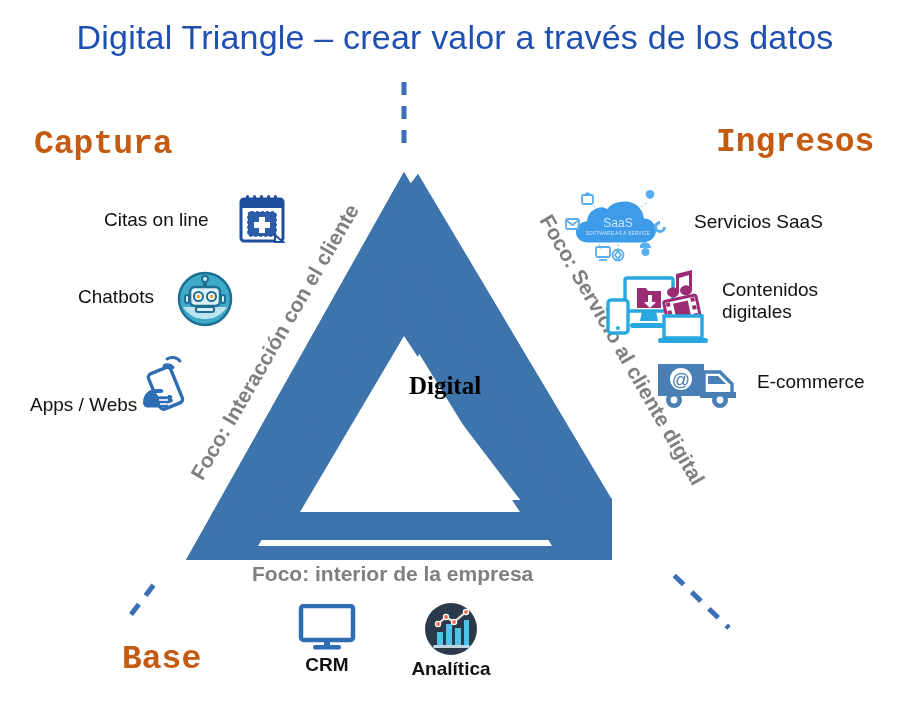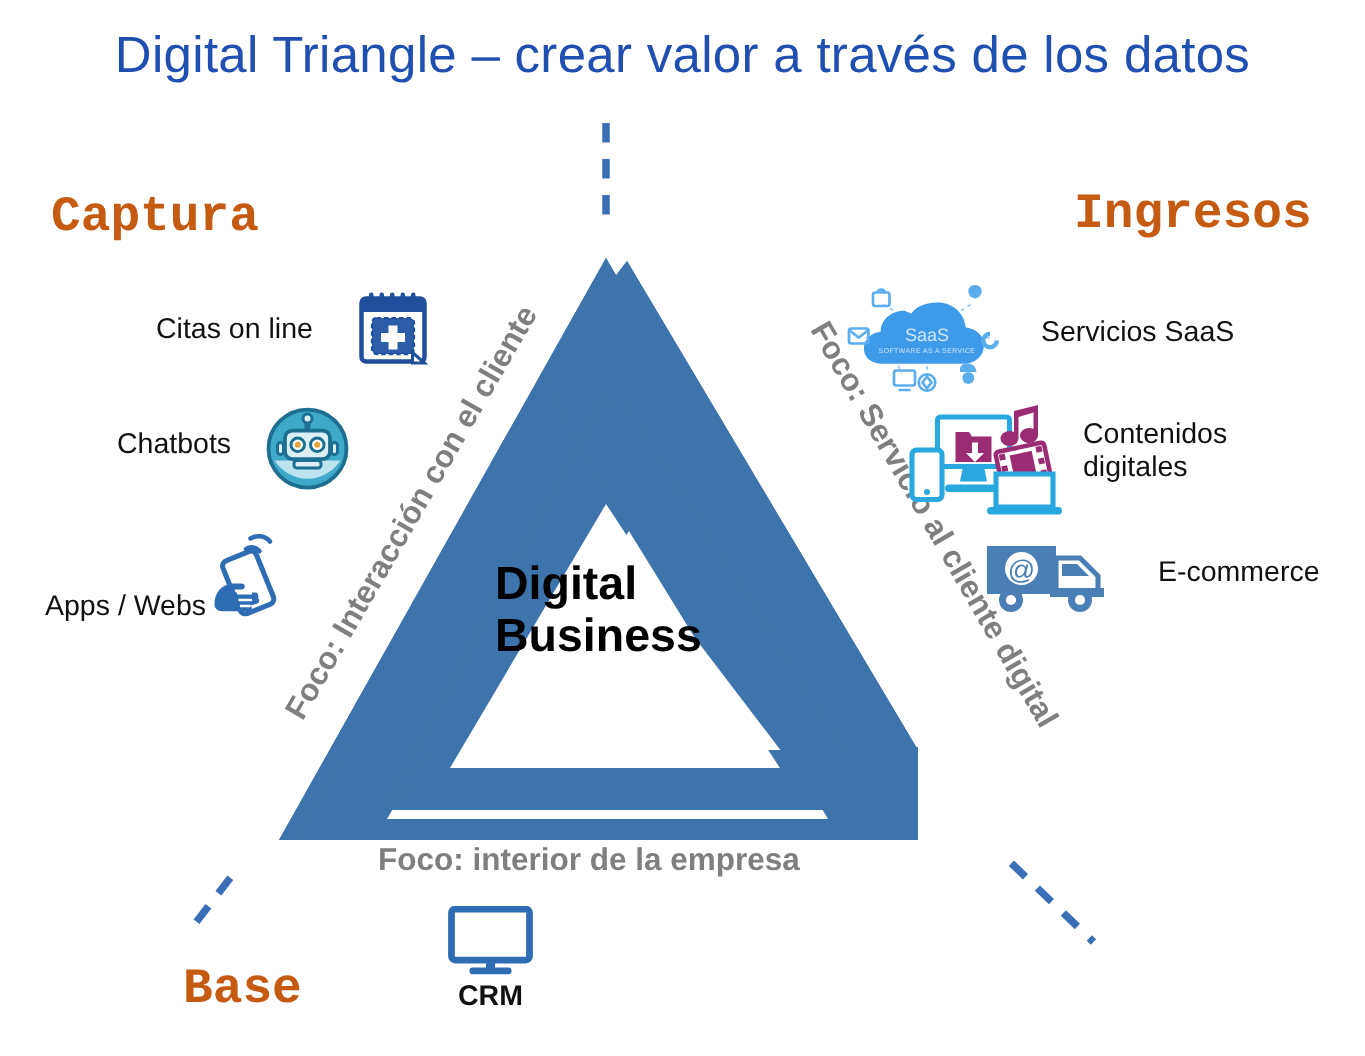--- a/index.html
+++ b/index.html
@@ -26,21 +26,21 @@
   
   .side-label{
     position:absolute;font-size:19px;color:#111;white-space:nowrap;line-height:1.15;
   }
   .side-label.wrap{white-space:normal;width:130px;}
   #lb-citas{left:104px;top:209px;}
   #lb-chat{left:78px;top:286px;}
   #lb-apps{left:30px;top:376px;margin-top:18px;}
   #lb-saas{left:694px;top:211px;}
   #lb-cont{left:722px;top:279px;}
-  #lb-ecom{left:757px;top:371px;margin-left:15px;}
+  #lb-ecom{left:757px;top:371px;}
 
   
   .icon-box{position:absolute;text-align:center;}
 
   
   .bottom-item{position:absolute;width:110px;text-align:center;font-weight:bold;}
   .bottom-item .cap{font-size:19px;color:#111;margin-top:2px;display:block;}
   #bi-crm{left:272px;top:604px;}
   #bi-ana{left:396px;top:602px;}
   #bi-rpa{left:521px;top:602px;}
@@ -56,22 +56,22 @@
   #foco-right{
     left:468px;top:338px;
     transform:rotate(60deg);transform-origin:center center;
   }
   #foco-bottom{
     left:252px;top:562px;
   }
 
   
   .center-label{
-    position:absolute;left:330px;top:372px;width:230px;text-align:left;
-    font-size:31px;font-weight:bold;color:#000;line-height:1.12;
+    position:absolute;left:330px;top:372px;width:230px;text-align:center;
+    font-size:25px;font-weight:bold;color:#000;line-height:1.12;font-family:Liberation Serif, serif;
   }
   .center-label span{display:block;}
 
   svg{display:block;}
 </style>
 </head>
 <body>
 
 <div class="stage">
 
@@ -215,21 +215,20 @@
 
         <path d="M260,540 L574,540 L574,500 L288,500 Z"></path>
 
         <path d="M404,336 L520,512 L300,512 Z" fill="#ffffff"></path>
       </g>
     </g>
   </svg>
 
   <div class="center-label">
     <span>Digital</span>
-    <span>Business</span>
   </div>
 
   <div class="corner-heading" id="h-captura">Captura</div>
   <div class="corner-heading" id="h-ingresos">Ingresos</div>
   <div class="corner-heading" id="h-base">Base</div>
 
   <div class="foco" id="foco-left">Foco: Interacción con el cliente</div>
   <div class="foco" id="foco-right">Foco: Servicio al cliente digital</div>
   <div class="foco" id="foco-bottom">Foco: interior de la empresa</div>
 
@@ -374,15 +373,35 @@
 
   <div class="bottom-item" id="bi-crm">
     <svg width="58" height="48" viewBox="0 0 58 48" style="margin:0 auto;">
       <rect x="3" y="2" width="52" height="34" rx="2.5" fill="#ffffff" stroke="#2E6DB4" stroke-width="4.5"></rect>
       <rect x="26" y="36" width="6" height="6" fill="#2E6DB4"></rect>
       <rect x="15" y="41" width="28" height="4.5" rx="2" fill="#2E6DB4"></rect>
     </svg>
     <span class="cap">CRM</span>
   </div>
 
+  <div class="bottom-item" id="bi-ana">
+    <svg width="54" height="54" viewBox="0 0 54 54" style="margin:0 auto;">
+      <circle cx="27" cy="27" r="26" fill="#2B3A4A"></circle>
+      <g fill="#4FC3EC">
+        <rect x="13" y="30" width="6" height="14"></rect>
+        <rect x="22" y="22" width="6" height="22"></rect>
+        <rect x="31" y="26" width="6" height="18"></rect>
+        <rect x="40" y="18" width="5" height="26"></rect>
+      </g>
+      <rect x="9" y="43" width="37" height="3" rx="1.5" fill="#BFD7E4"></rect>
+      <polyline points="14,22 22,15 30,20 42,10" fill="none" stroke="#EFE7DC" stroke-width="2.2"></polyline>
+      <g fill="#F2705A" stroke="#ffffff" stroke-width="1.2">
+        <circle cx="14" cy="22" r="2.6"></circle>
+        <circle cx="22" cy="15" r="2.6"></circle>
+        <circle cx="30" cy="20" r="2.6"></circle>
+        <circle cx="42" cy="10" r="2.6"></circle>
+      </g>
+    </svg>
+    <span class="cap">Analítica</span>
+  </div>
 
 
 </div>
 
 </body></html>

